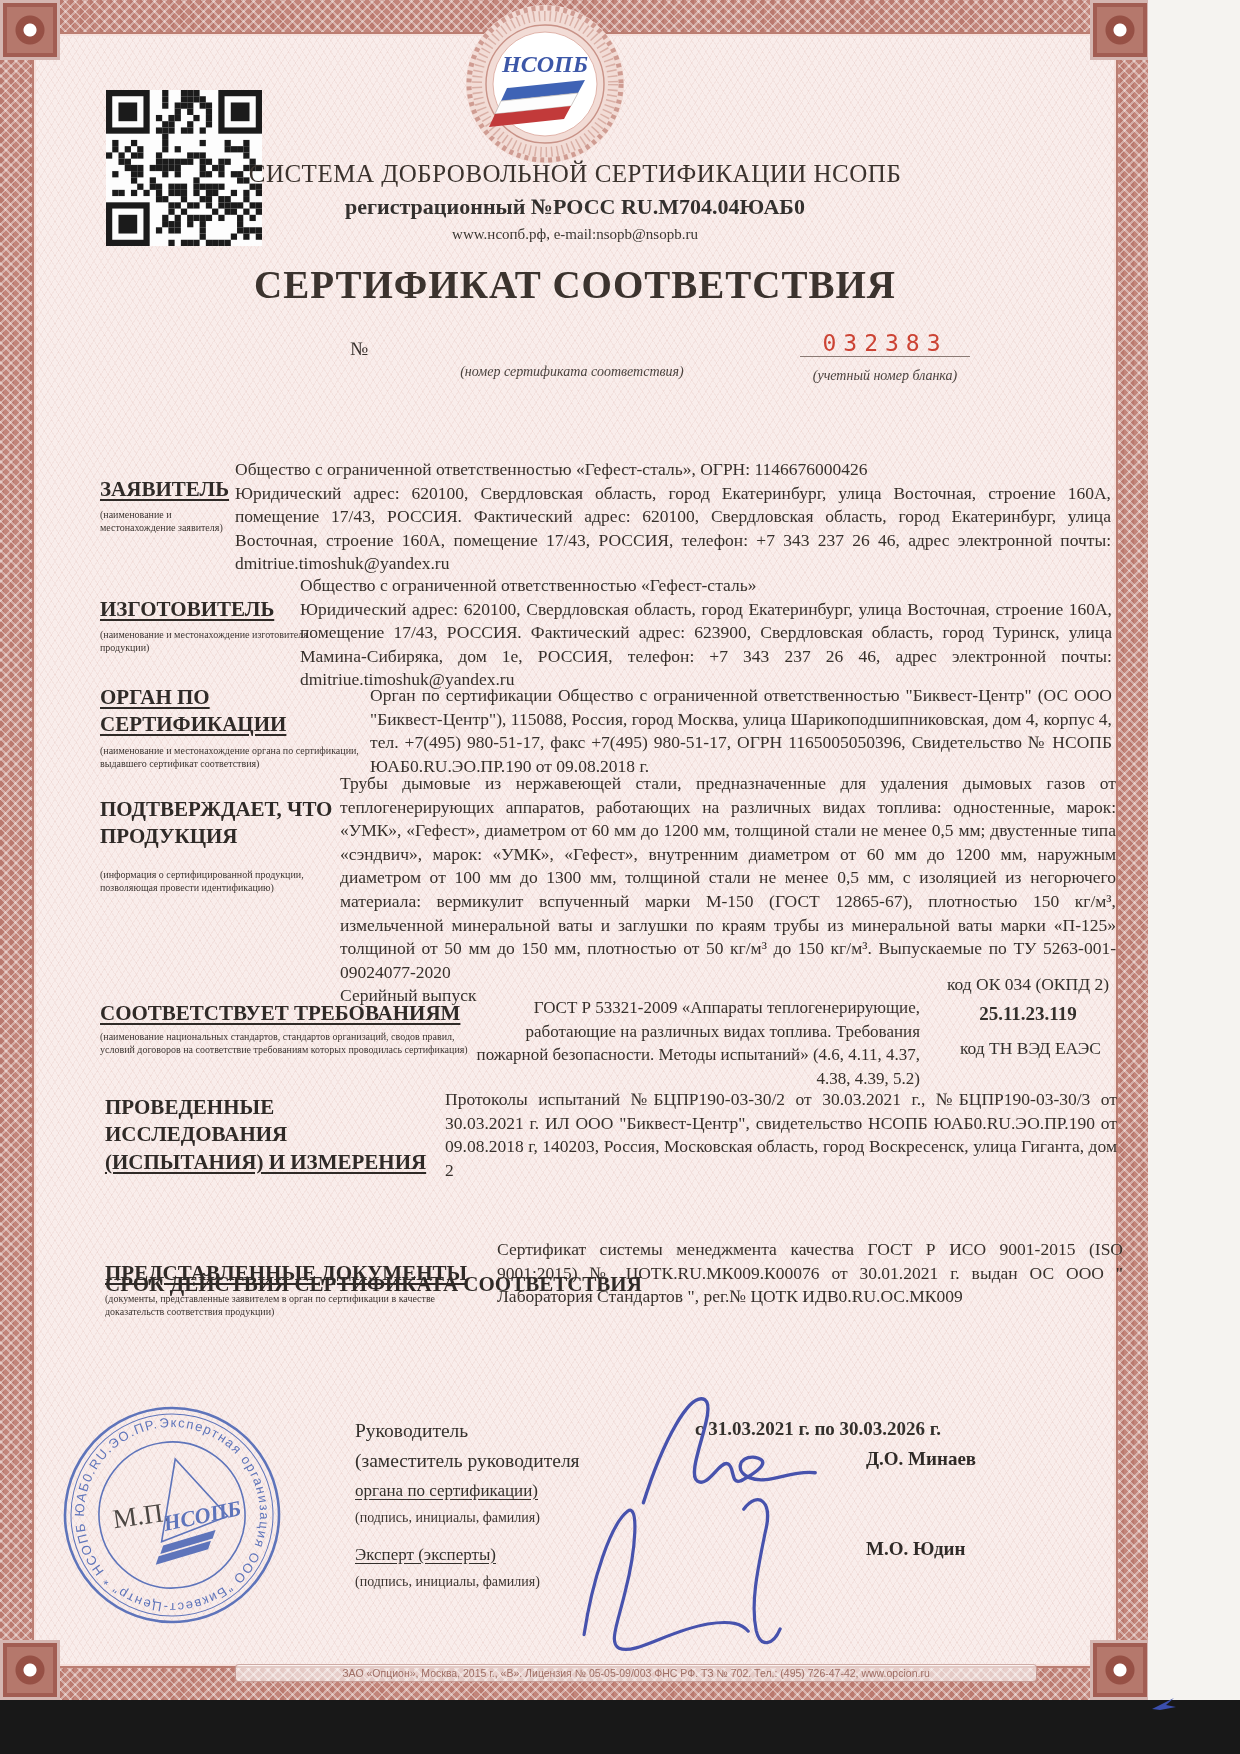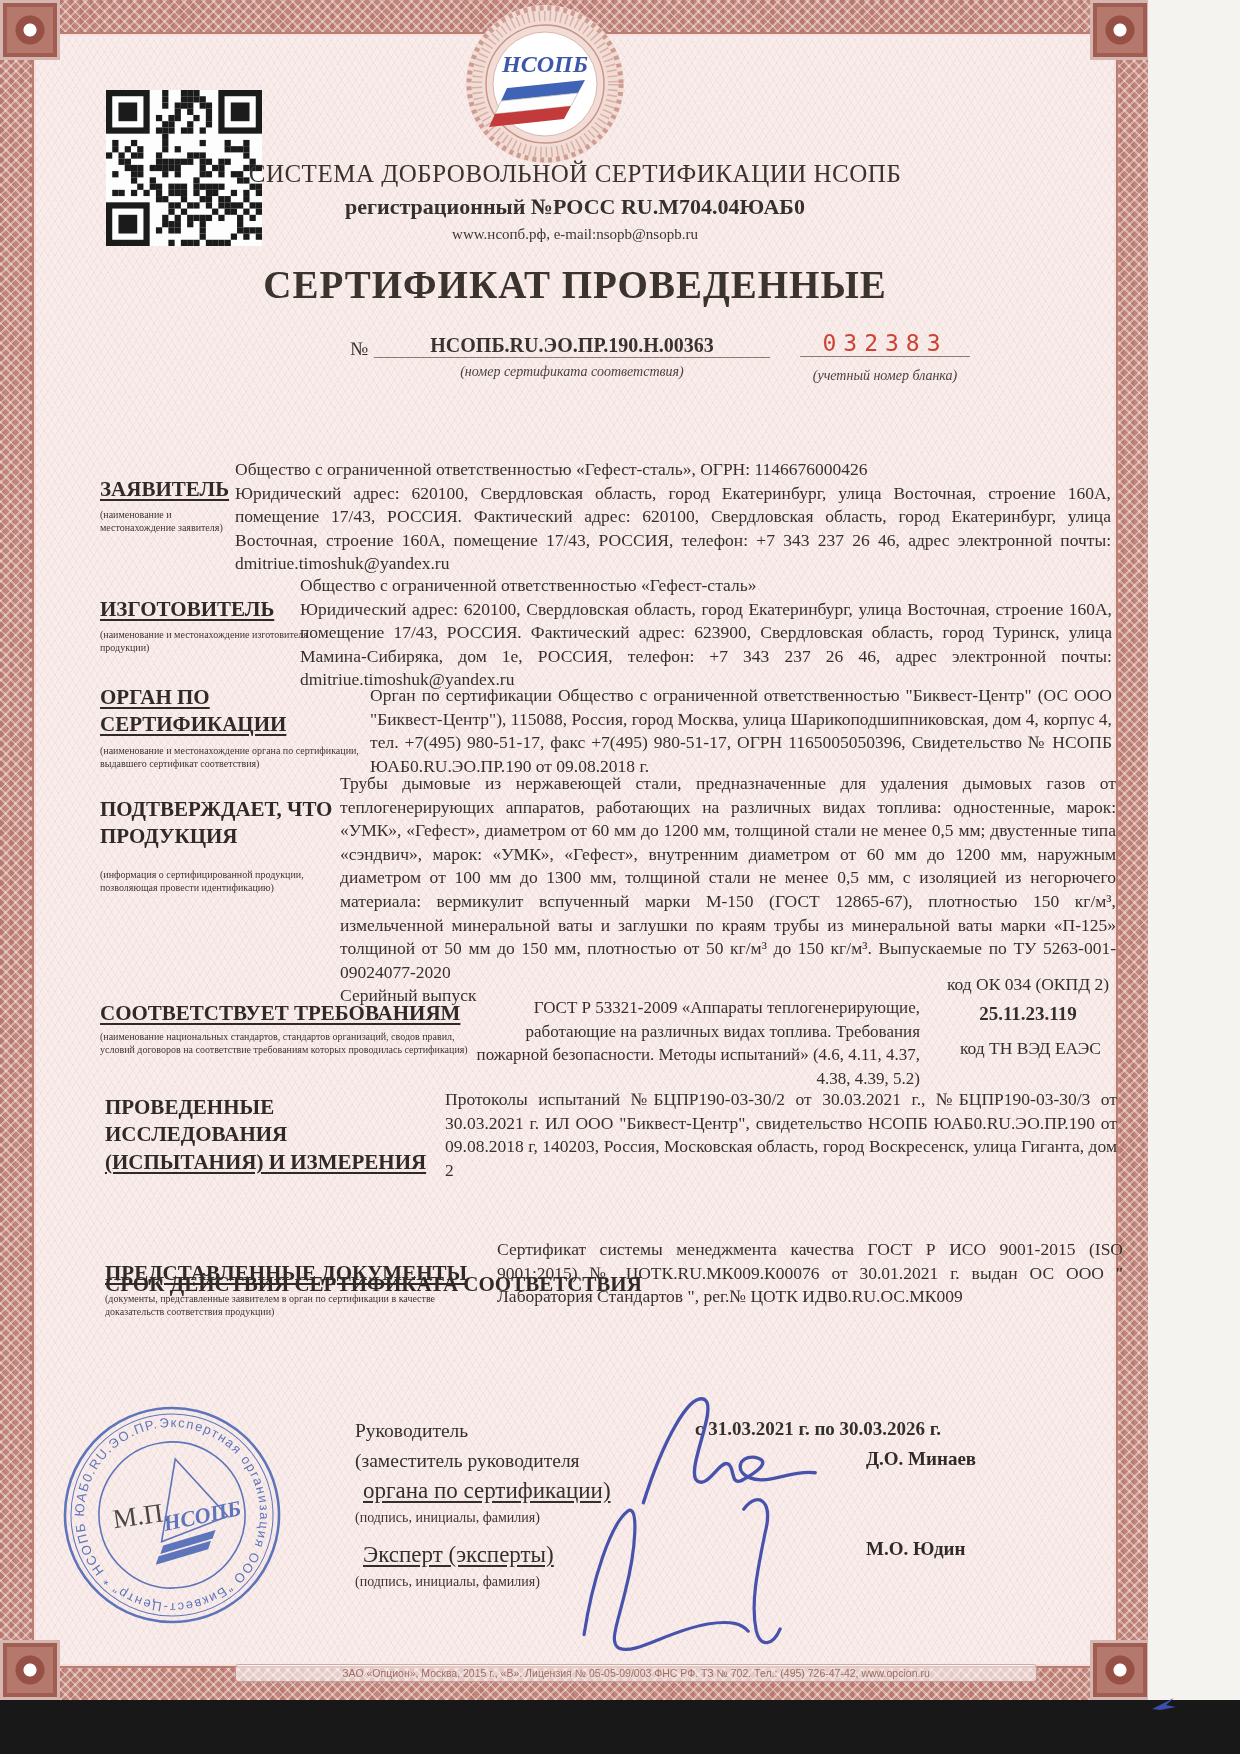--- a/index.html
+++ b/index.html
@@ -50,21 +50,21 @@
   .caption{font-style:italic;font-size:14px;color:#4a423e;text-align:center;}
   .lbl{font-weight:bold;font-size:21px;line-height:1.3;text-decoration:underline;text-underline-offset:3px;white-space:pre-line;color:#2f2a27;}
   .lbl.nou{text-decoration:none;}
   .sub{font-size:10px;line-height:1.32;color:#3c3531;white-space:pre-line;}
   .body-txt{font-size:17.5px;line-height:23.6px;text-align:justify;white-space:pre-line;color:#36302b;}
   .left-al{text-align:right;}
   .code-blk{font-size:17.5px;text-align:center;color:#33302c;}
   .code-val{font-size:19px;font-weight:bold;margin-top:8px;}
   .sig-name{font-size:19px;font-weight:bold;color:#2f2a27;}
   .role-txt{font-size:19.5px;line-height:30px;white-space:pre-line;color:#33302c;}
-  .role-und{font-size:23px;line-height:30px;text-decoration:underline;text-underline-offset:3px;color:#33302c;margin-left:8px;}
+  .role-und{font-size:17px;line-height:30px;text-decoration:underline;text-underline-offset:3px;color:#33302c;}
   .small-cap{font-size:14px;color:#3c3531;}
   .validity-lbl{font-size:21px;font-weight:bold;color:#2f2a27;}
   .validity-val{font-size:19px;font-weight:bold;color:#33302c;}
   .footer-pill{
     font-family:"Liberation Sans","DejaVu Sans",sans-serif;
     font-size:10.5px;color:#9e6e64;text-align:center;line-height:16px;
     background:rgba(255,255,255,.6);border:1px solid rgba(170,110,100,.55);border-radius:4px;
   }
   svg{display:block;}
 </style>
@@ -296,24 +296,23 @@
         <polygon points="46,97 123,89 116,102 40,110" fill="#fdfdfd" stroke="#b9b2ae" stroke-width=".7"></polygon>
         <polygon points="40,110 116,102 109,115 34,123" fill="#c23a3a"></polygon>
       </g>
     </svg>
   </div>
 
   <div class="t center hdr1" style="left:25px;top:160px;width:1100px;">СИСТЕМА ДОБРОВОЛЬНОЙ СЕРТИФИКАЦИИ НСОПБ</div>
   <div class="t center hdr2" style="left:25px;top:194px;width:1100px;">регистрационный №РОСС RU.М704.04ЮАБ0</div>
   <div class="t center hdr3" style="left:25px;top:226px;width:1100px;">www.нсопб.рф, e-mail:nsopb@nsopb.ru</div>
 
-  <div class="t center doc-title" style="left:25px;top:262px;width:1100px;">СЕРТИФИКАТ ПРОВЕДЕННЫЕ</div>
+  <div class="t center doc-title" style="left:25px;top:262px;width:1100px;">СЕРТИФИКАТ СООТВЕТСТВИЯ</div>
 
   <div class="t" style="left:350px;top:338px;font-size:19px;">№</div>
-  <div class="t num-val numline" style="left:374px;top:334px;width:396px;">НСОПБ.RU.ЭО.ПР.190.Н.00363</div>
   <div class="t caption" style="left:374px;top:364px;width:396px;">(номер сертификата соответствия)</div>
   <div class="t blank-num numline" style="left:800px;top:330px;width:170px;">032383</div>
   <div class="t caption" style="left:782px;top:368px;width:206px;font-size:14px;">(учетный номер бланка)</div>
 
   <div class="t lbl" style="left:100px;top:476px;">ЗАЯВИТЕЛЬ</div>
   <div class="t sub" style="left:100px;top:508px;width:138px;">(наименование и местонахождение заявителя)</div>
   <div class="t body-txt" style="left:235px;top:458px;width:876px;">Общество с ограниченной ответственностью «Гефест-сталь», ОГРН: 1146676000426
 Юридический адрес: 620100, Свердловская область, город Екатеринбург, улица Восточная, строение 160А, помещение 17/43, РОССИЯ. Фактический адрес: 620100, Свердловская область, город Екатеринбург, улица Восточная, строение 160А, помещение 17/43, РОССИЯ, телефон: +7 343 237 26 46, адрес электронной почты: dmitriue.timoshuk@yandex.ru</div>
 
   <div class="t lbl" style="left:100px;top:596px;">ИЗГОТОВИТЕЛЬ</div>

